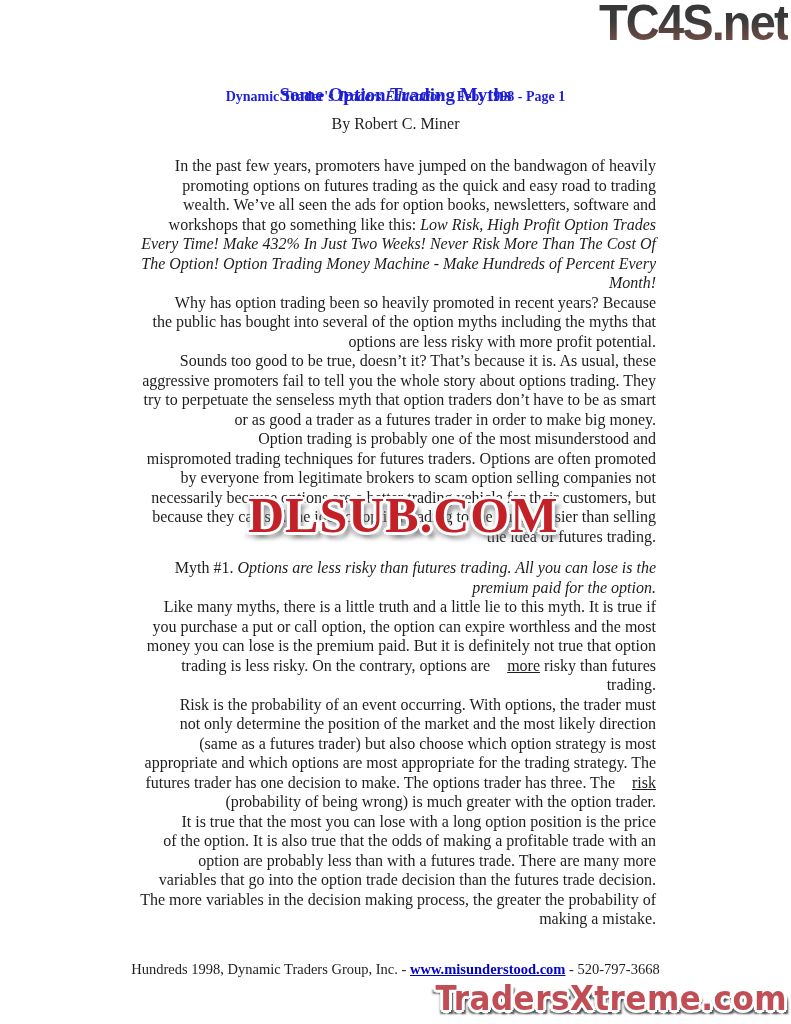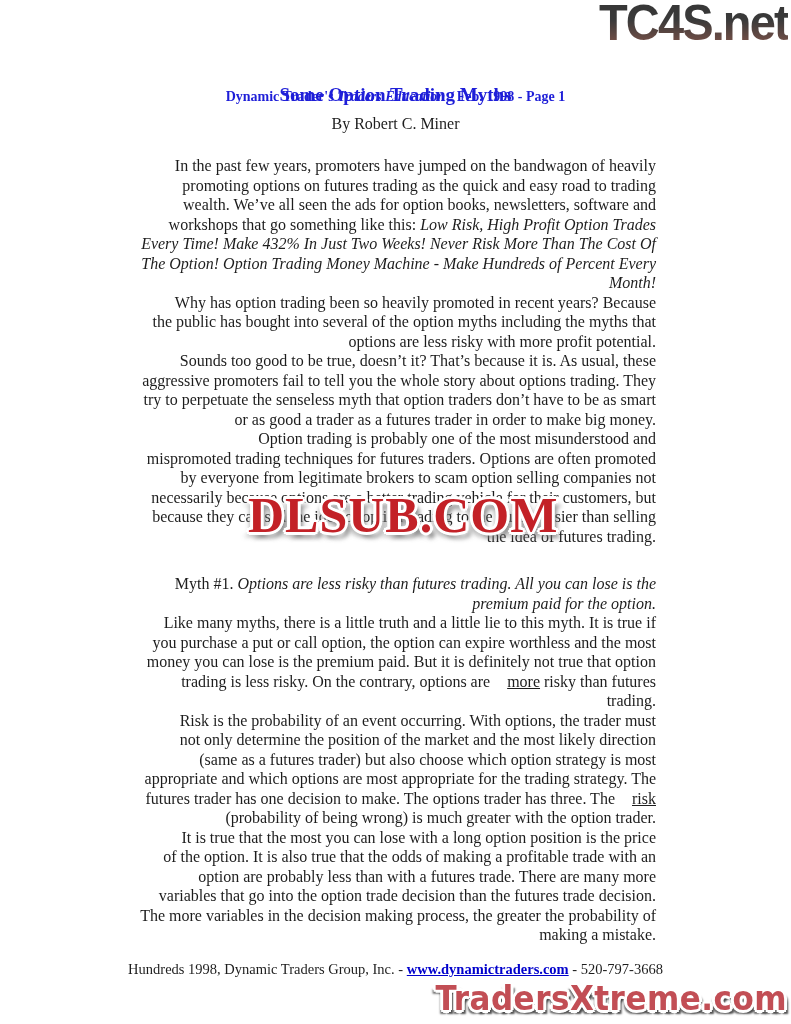--- a/index.html
+++ b/index.html
@@ -49,21 +49,21 @@
   }
 
   
   .article {
     position: absolute; left: 140px; top: 156px; width: 516px;
     font-size: 16px; line-height: 19.5px;
     text-align: right;
   }
   .article p { margin: 0; }
   .article p.indent { text-indent: 32px; }
-  .article p.gap { margin-top: 28px; }
+  .article p.gap { margin-top: 12px; }
   .article .i { font-style: italic; }
   .article .u { text-decoration: underline; margin-left: 13px; }
 
   
   .stamp {
     position: absolute; left: 248px; top: 486px; width: 302px;
     text-align: center;
     font-family: "Liberation Serif", serif;
     font-weight: bold; font-size: 50px; letter-spacing: 1px;
     color: var(--stamp-red, #c32127);
@@ -122,15 +122,15 @@
     <p class="indent "><span>Sounds too good to be true, doesn’t it? That’s because it is. As usual, these aggressive promoters fail to tell you the whole story about options trading. They try to perpetuate the senseless myth that option traders don’t have to be as smart or as good a trader as a futures trader in order to make big money.</span></p>
     <p class="indent "><span>Option trading is probably one of the most misunderstood and mispromoted trading techniques for futures traders. Options are often promoted by everyone from legitimate brokers to scam option selling companies not necessarily because options are a better trading vehicle for their customers, but because they can sell the idea of option trading to the public easier than selling the idea of futures trading.</span></p>
     <p class="gap"><span>Myth #1. </span><span class="i">Options are less risky than futures trading. All you can lose is the premium paid for the option.</span></p>
     <p class=""><span>Like many myths, there is a little truth and a little lie to this myth. It is true if you purchase a put or call option, the option can expire worthless and the most money you can lose is the premium paid. But it is definitely not true that option trading is less risky. On the contrary, options are </span><span class="u">more</span><span> risky than futures trading.</span></p>
     <p class="indent "><span>Risk is the probability of an event occurring. With options, the trader must not only determine the position of the market and the most likely direction (same as a futures trader) but also choose which option strategy is most appropriate and which options are most appropriate for the trading strategy. The futures trader has one decision to make. The options trader has three. The </span><span class="u">risk</span><span> (probability of being wrong) is much greater with the option trader.</span></p>
     <p class="indent "><span>It is true that the most you can lose with a long option position is the price of the option. It is also true that the odds of making a profitable trade with an option are probably less than with a futures trade. There are many more variables that go into the option trade decision than the futures trade decision. The more variables in the decision making process, the greater the probability of making a mistake.</span></p>
   </div>
 
 <div class="stamp">DLSUB.COM</div>
 
-<div class="footer"><span>Hundreds 1998, Dynamic Traders Group, Inc. - </span><a href="#">www.dynamictraders.com</a><span> - 520-797-3668</span></div>
+<div class="footer"><span>Hundreds 1998, Dynamic Traders Group, Inc. - </span><a href="#">www.misunderstood.com</a><span> - 520-797-3668</span></div>
 
 <div class="tx-logo">TradersXtreme.com</div>
 
 </body></html>

